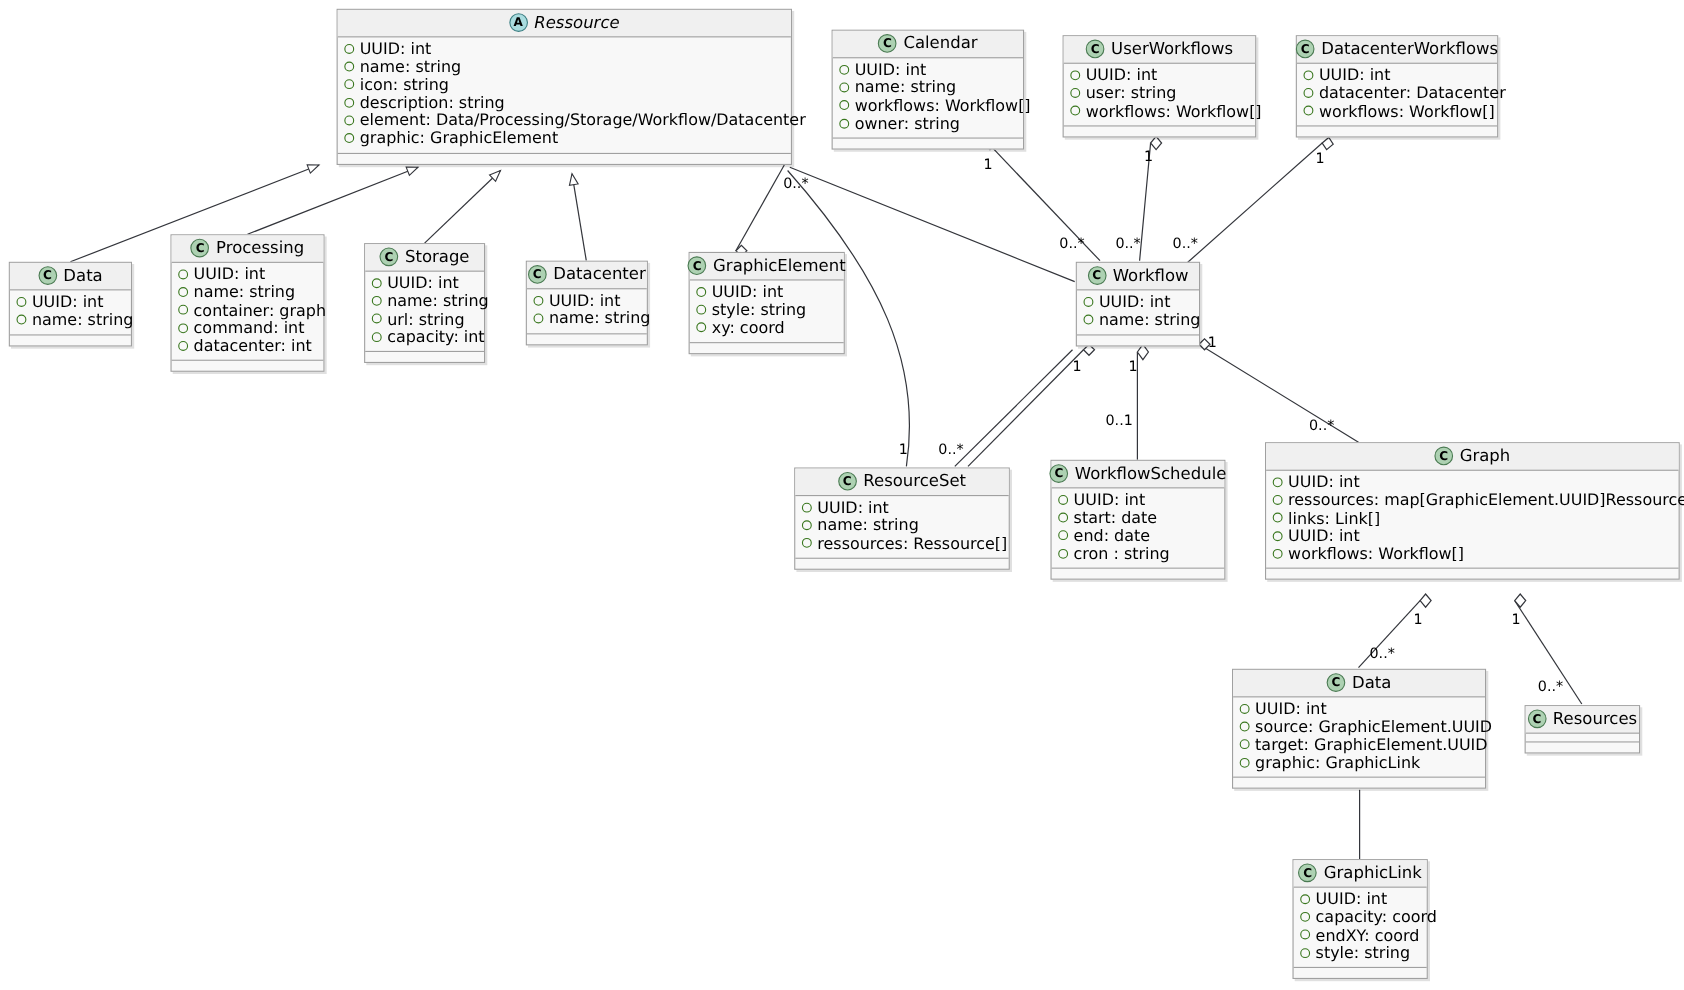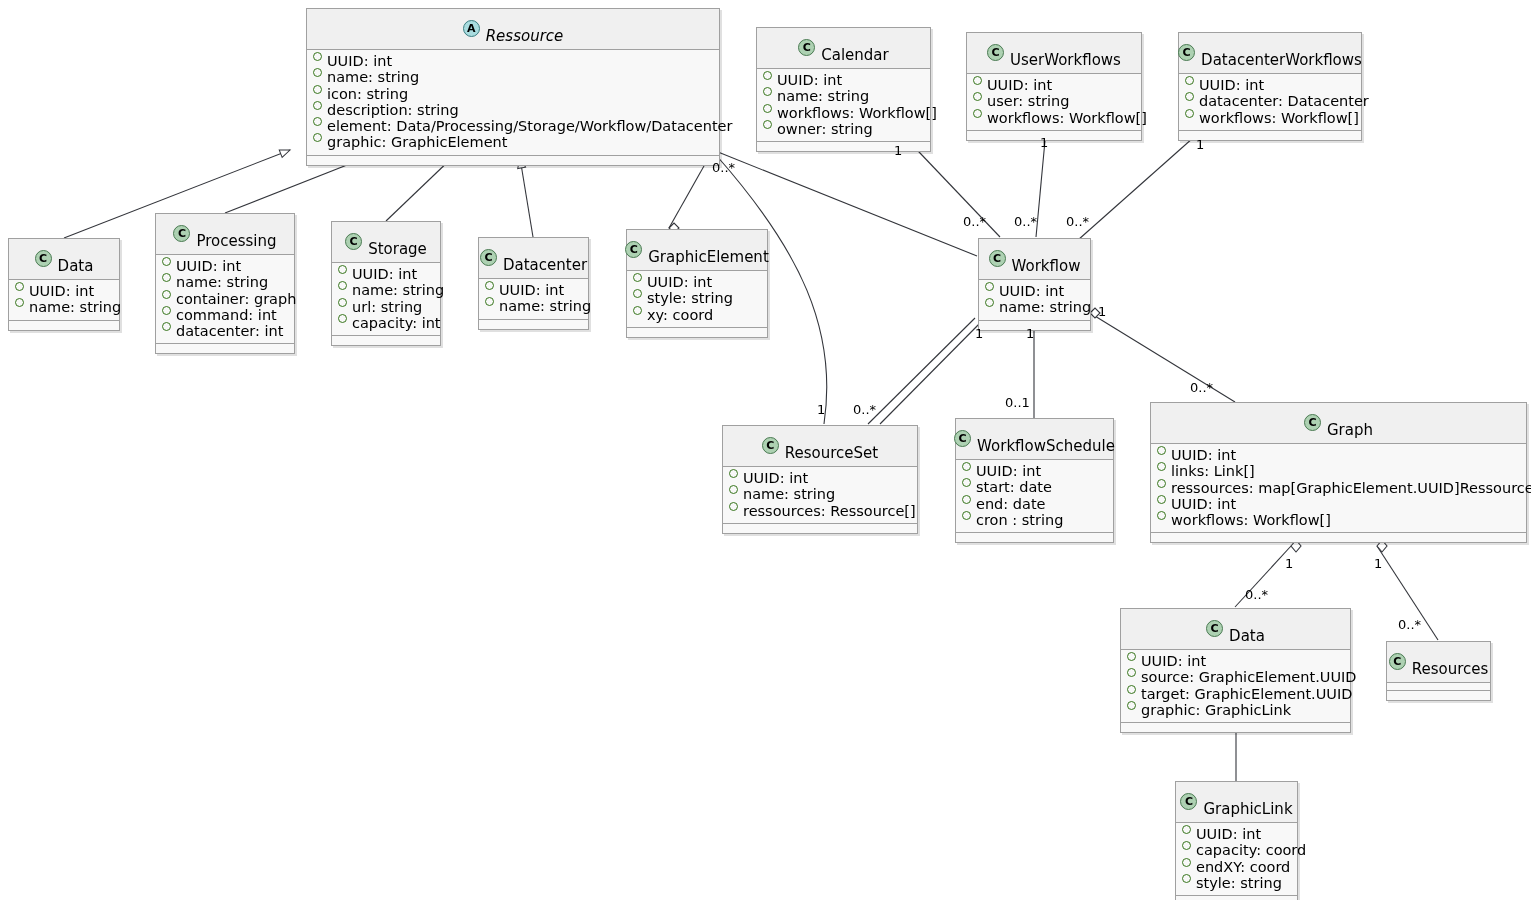--- a/index.html
+++ b/index.html
@@ -42,21 +42,20 @@
     gap: 6px;
     padding: 3px 8px 4px 8px;
     border-bottom: 1px solid #A0A0A0;
     background: #F0F0F0;
     white-space: nowrap;
   }
   .uml-title {
     font-size: 15px;
     color: #000000;
     line-height: 17px;
-    margin-top: 16px;
   }
   .uml-title.abstract {
     font-style: italic;
   }
   .stereo {
     flex: 0 0 auto;
     width: 17px;
     height: 17px;
     border-radius: 50%;
     display: inline-flex;
@@ -85,21 +84,21 @@
   }
   .uml-methods {
     height: 9px;
   }
   .attr {
     font-size: 14.5px;
     line-height: 16.3px;
     color: #000000;
     white-space: nowrap;
     display: flex;
-    align-items: flex-start;
+    align-items: center;
     gap: 5px;
   }
   .vis-pub {
     display: inline-block;
     width: 7px;
     height: 7px;
     border: 1px solid #38761D;
     border-radius: 50%;
     background: transparent;
     flex: 0 0 auto;
@@ -448,25 +447,25 @@
           <span class="stereo klass">C</span>
           <span class="uml-title">Graph</span>
         </div>
         <div class="uml-attrs">
           <div class="attr">
             <span class="vis-pub"></span>
             <span>UUID: int</span>
           </div>
           <div class="attr">
             <span class="vis-pub"></span>
+            <span>ressources: map[GraphicElement.UUID]Ressource</span>
+          </div>
+          <div class="attr">
+            <span class="vis-pub"></span>
             <span>links: Link[]</span>
-          </div>
-          <div class="attr">
-            <span class="vis-pub"></span>
-            <span>ressources: map[GraphicElement.UUID]Ressource</span>
           </div>
           <div class="attr">
             <span class="vis-pub"></span>
             <span>UUID: int</span>
           </div>
           <div class="attr">
             <span class="vis-pub"></span>
             <span>workflows: Workflow[]</span>
           </div>
         </div>
@@ -537,21 +536,21 @@
       <div class="mult" style="left: 1040px; top: 136px;">1</div>
       <div class="mult" style="left: 1196px; top: 138px;">1</div>
       <div class="mult" style="left: 963px; top: 215px;">0..*</div>
       <div class="mult" style="left: 1014px; top: 215px;">0..*</div>
       <div class="mult" style="left: 1066px; top: 215px;">0..*</div>
       <div class="mult" style="left: 975px; top: 327px;">1</div>
       <div class="mult" style="left: 1026px; top: 327px;">1</div>
       <div class="mult" style="left: 1098px; top: 305px;">1</div>
       <div class="mult" style="left: 817px; top: 403px;">1</div>
       <div class="mult" style="left: 853px; top: 403px;">0..*</div>
-      <div class="mult" style="left: 1005px; top: 396px;">0..1</div>
+      <div class="mult" style="left: 1005px; top: 376px;">0..1</div>
       <div class="mult" style="left: 1190px; top: 381px;">0..*</div>
       <div class="mult" style="left: 1285px; top: 557px;">1</div>
       <div class="mult" style="left: 1374px; top: 557px;">1</div>
       <div class="mult" style="left: 1245px; top: 588px;">0..*</div>
       <div class="mult" style="left: 1398px; top: 618px;">0..*</div>
     </div>
 
 </div>
 
 </body></html>

